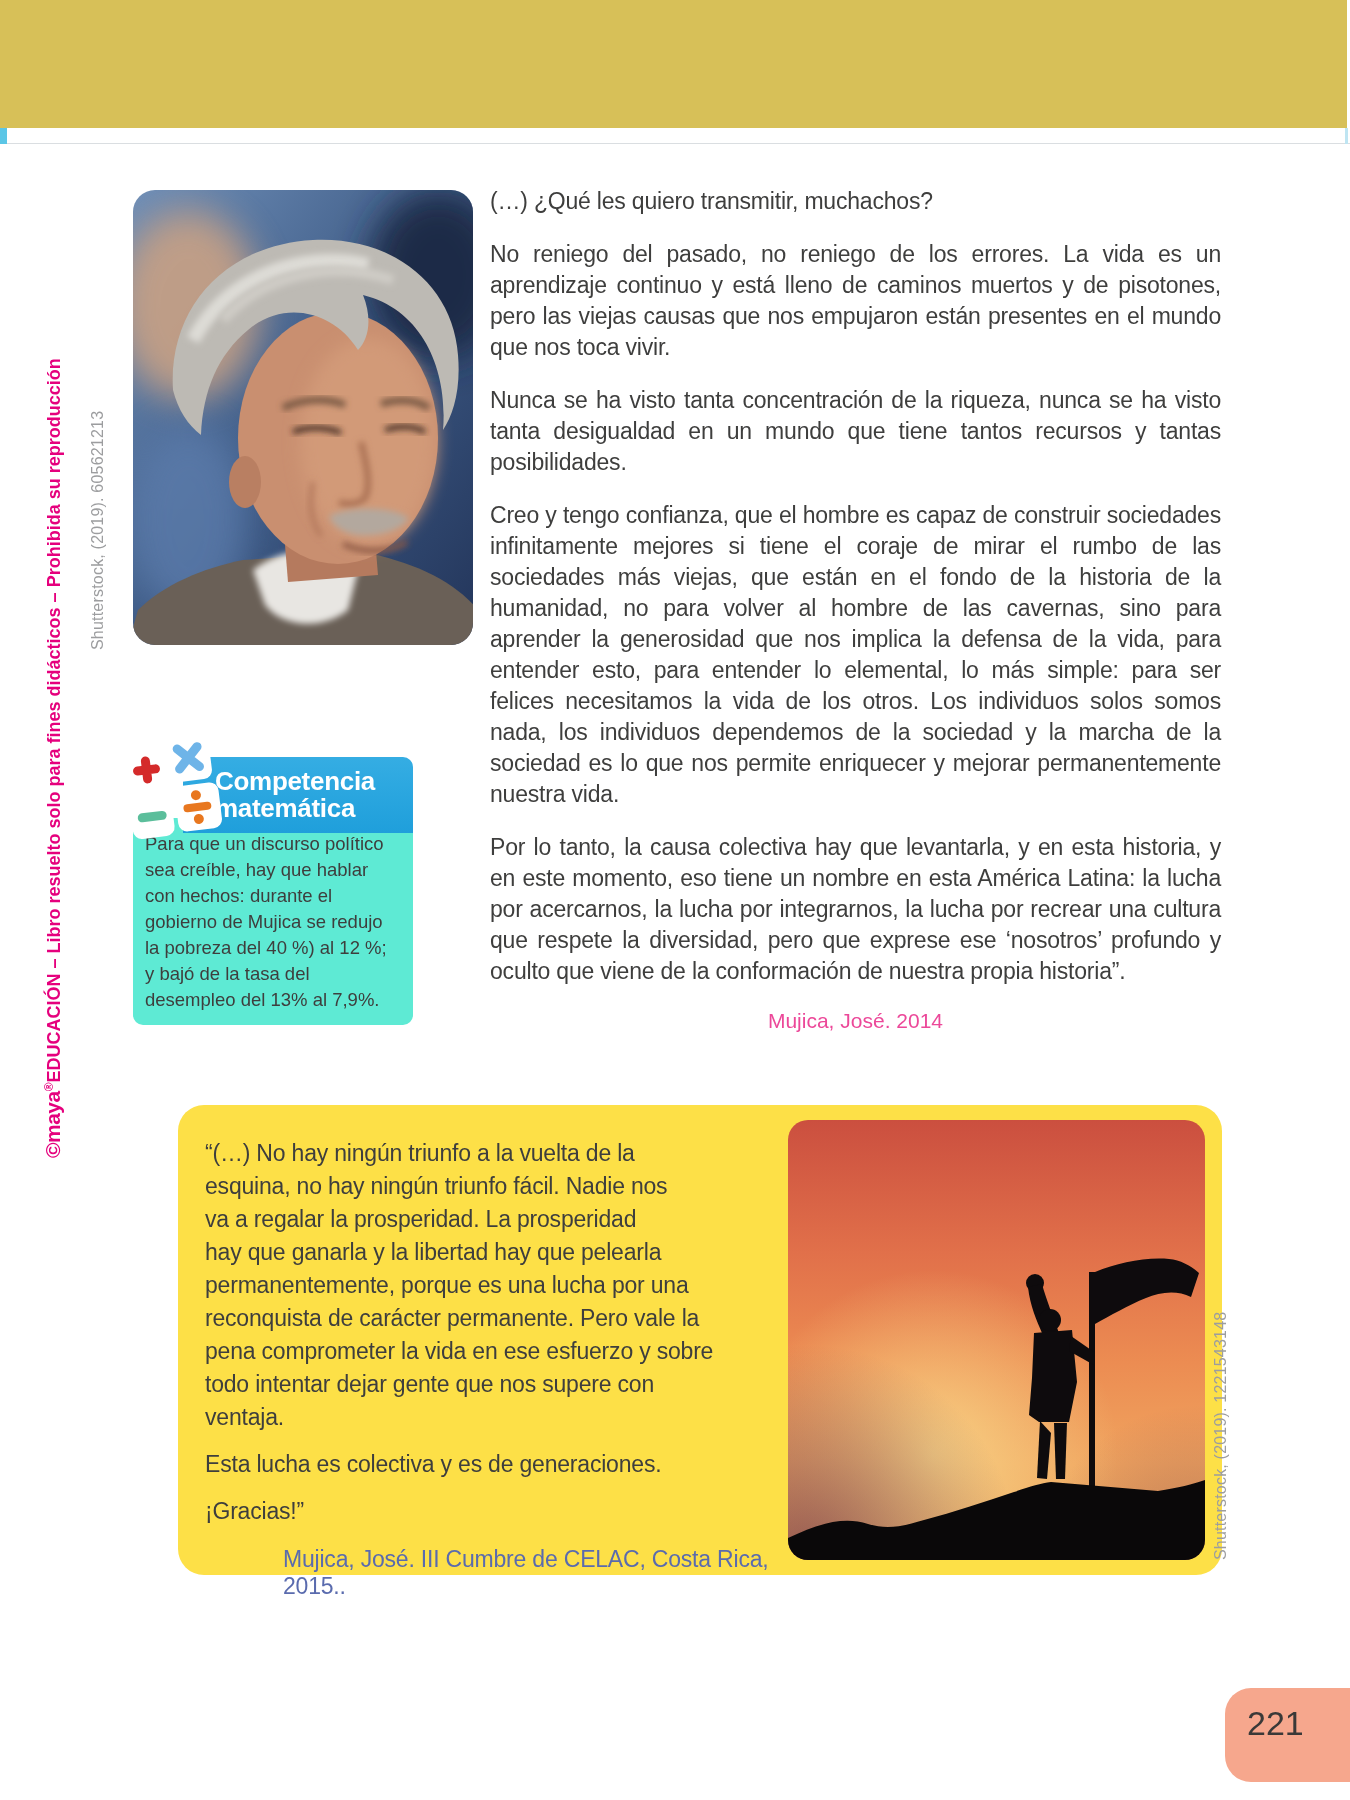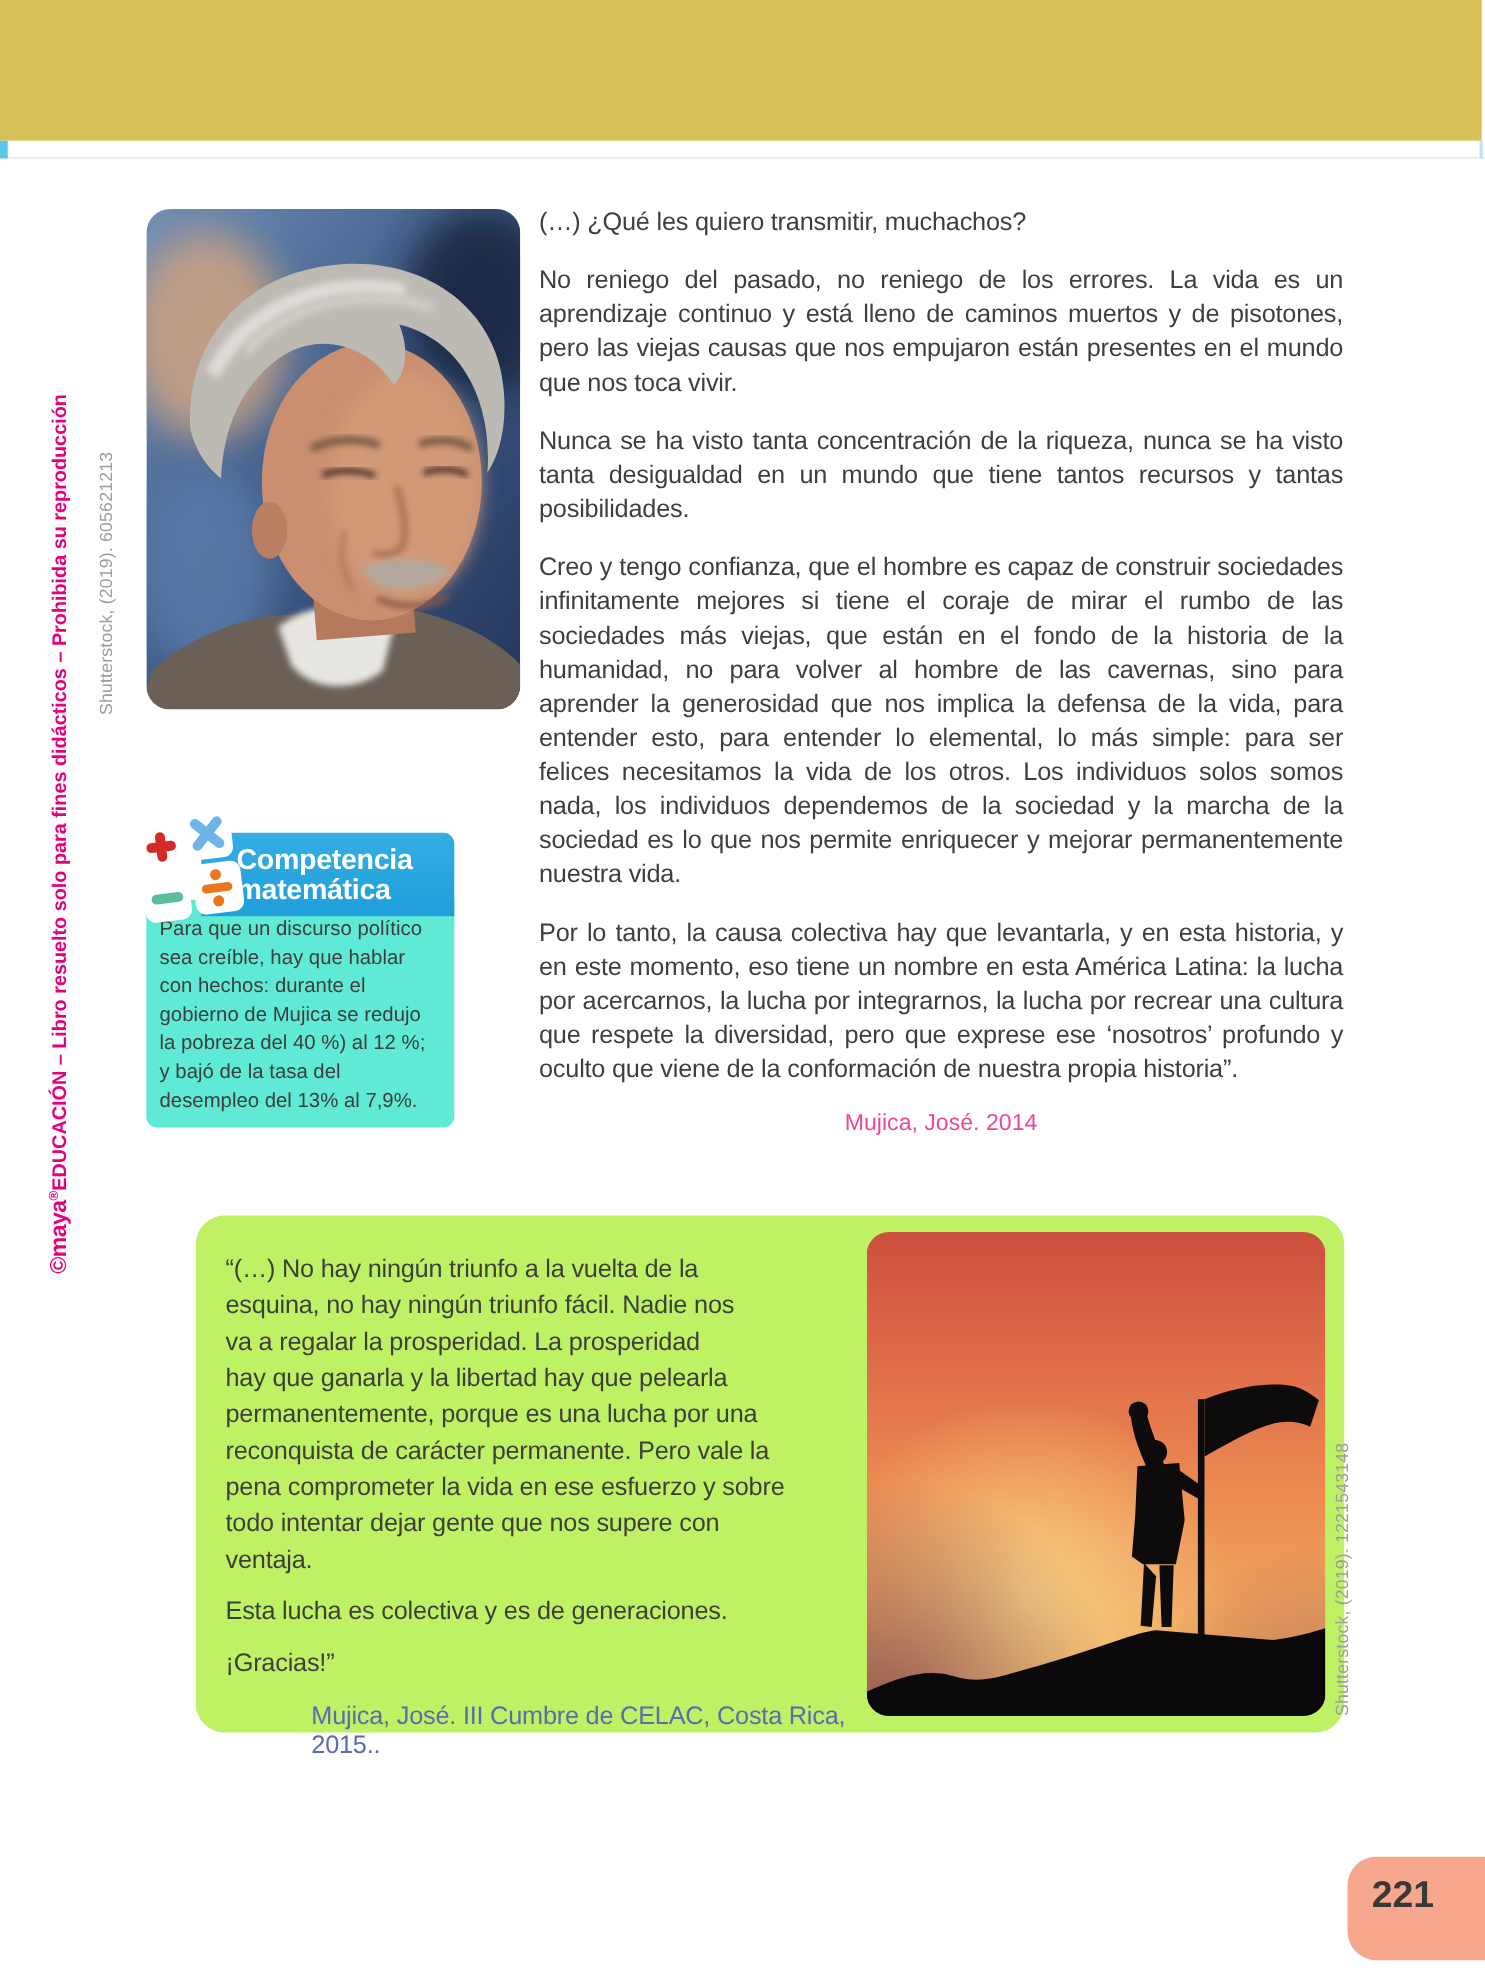--- a/index.html
+++ b/index.html
@@ -40,34 +40,34 @@
              background:linear-gradient(180deg,#35ADE3,#1F9FDB);border-radius:16px 10px 0 0;
              display:flex;flex-direction:column;justify-content:center;padding-left:32px;
              box-sizing:border-box;z-index:2;}
   .comp-head span{color:#ffffff;font-weight:700;font-size:26px;line-height:27px;letter-spacing:-0.3px;}
   .comp-body{position:absolute;left:133px;top:818px;width:280px;min-height:184px;background:#5eead4;
              border-radius:0 0 10px 10px;box-sizing:border-box;padding:13px 12px 12px 12px;
              font-size:18.5px;line-height:26px;z-index:1;}
   .comp-icons{position:absolute;left:122px;top:735px;width:100px;height:108px;z-index:3;}
 
   
-  .quote-box{position:absolute;left:178px;top:1105px;width:1044px;height:470px;background:#bef264;
+  .quote-box{position:absolute;left:178px;top:1105px;width:1044px;height:470px;background:#fde047;
              border-radius:26px;}
   .quote-text{position:absolute;left:27px;top:32px;width:578px;}
   .quote-text p{margin:0 0 14px 0;font-size:23px;line-height:33px;white-space:pre-line;
                 letter-spacing:-0.2px;}
   .quote-attr{margin:18px 0 0 78px;font-size:23px;color:#5A6BAE;letter-spacing:-0.2px;}
   .sunset{position:absolute;left:610px;top:15px;width:417px;height:440px;border-radius:20px;
           overflow:hidden;}
   .sunset svg{display:block;}
 
   
   .page-num{position:absolute;left:1225px;top:1688px;width:125px;height:94px;background:#F6A78D;
             border-radius:26px 0 0 26px;box-sizing:border-box;padding:16px 0 0 22px;}
-  .page-num span{font-size:34px;color:#3A3938;font-weight:bold;}
+  .page-num span{font-size:34px;color:#3A3938;}
 </style>
 </head>
 <body>
 
 <div class="page">
 
   <div class="top-band"></div>
   <div class="header-strip">
     <div class="cyan-mark"></div>
     <div class="cyan-mark-r"></div>

